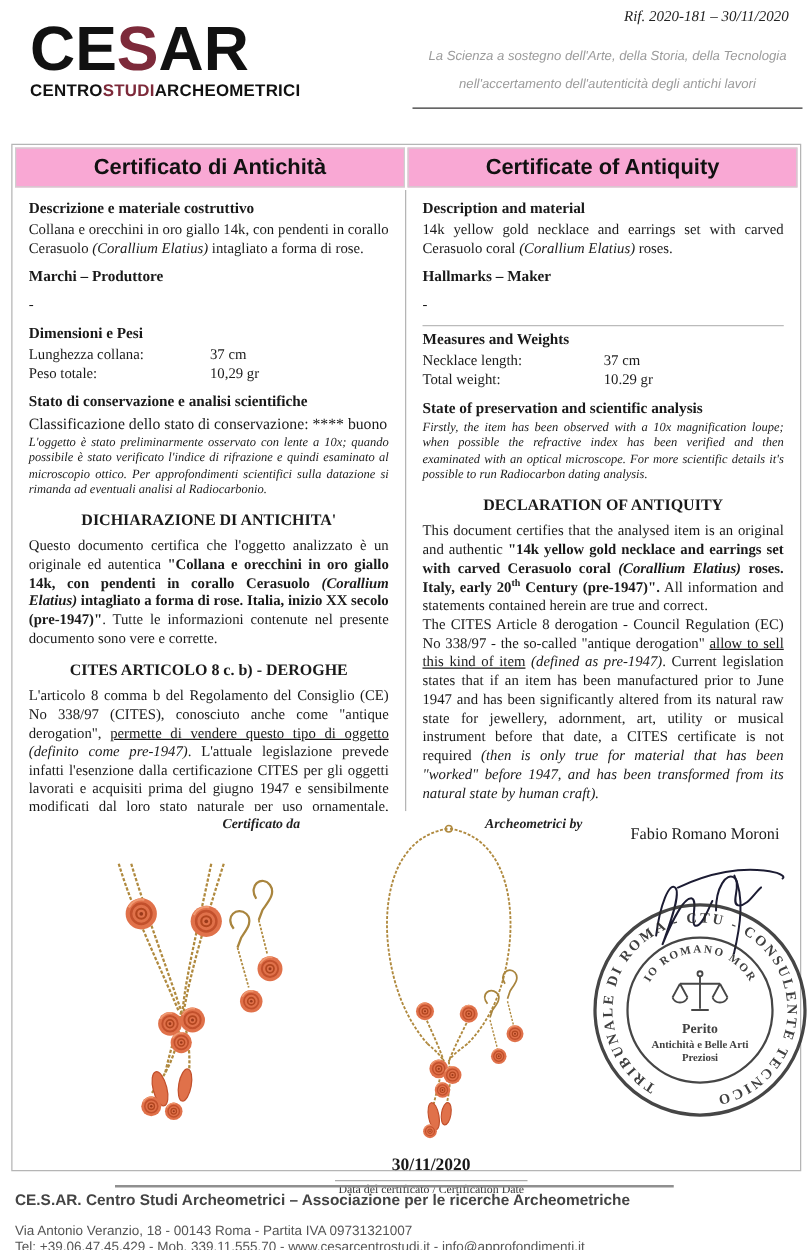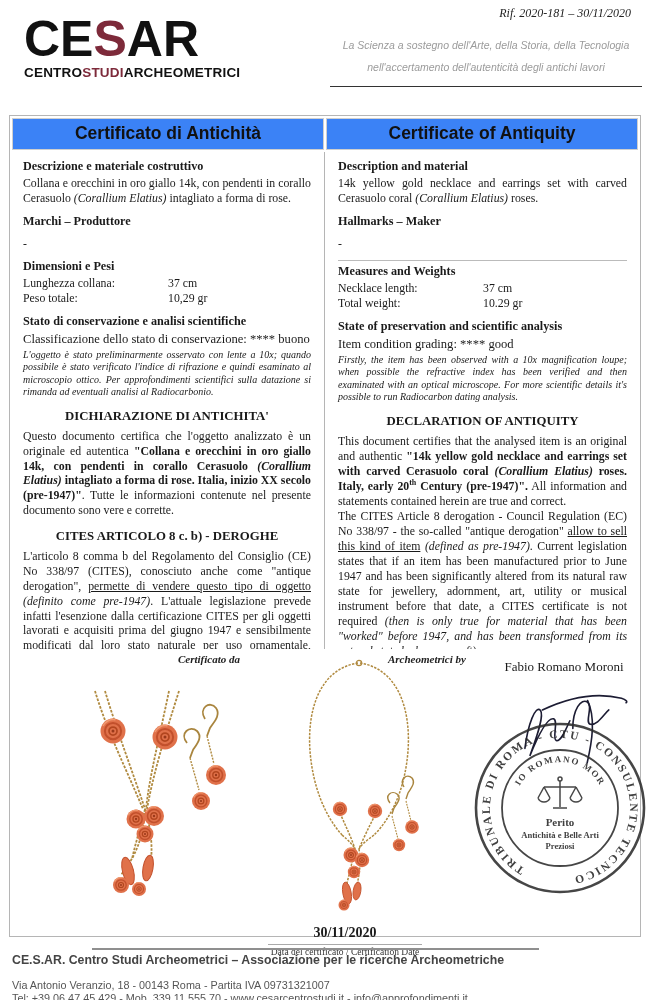--- a/index.html
+++ b/index.html
@@ -15,21 +15,21 @@
   .logo-main { font-size:50px; font-weight:bold; letter-spacing:0px; line-height:1; color:#111; }
   .logo-main .brand { color:#7d2a3a; }
   .logo-sub { font-size:13.5px; font-weight:bold; letter-spacing:0.2px; color:#111; margin-top:1px; }
   .logo-sub .brand { color:#7d2a3a; }
   .tagline { position:absolute; left:330px; top:34px; width:312px; text-align:center;
     font-family:"Liberation Sans", sans-serif; font-style:italic; font-size:10.5px; color:#9b9b9b;
     line-height:2.1; border-bottom:1.5px solid #333; padding-bottom:8px; }
   
   .main-box { position:absolute; left:9px; top:115px; width:632px; height:822px; border:1px solid #b5b5b5; }
   .title-row { display:flex; gap:2px; padding:2px; }
-  .title-cell { flex:1; background:#3b82f6; border:1px solid #cfcfcf; text-align:center;
+  .title-cell { flex:1; background:#f9a8d4; border:1px solid #cfcfcf; text-align:center;
     font-family:"Liberation Sans", sans-serif; font-weight:bold; font-size:17.5px; color:#111;
     padding:4px 0 5px; }
   .columns { display:flex; height:497px; overflow:hidden; }
   .col { width:50%; padding:5px 13px 8px 13px; font-size:11.8px; line-height:1.27; text-align:justify; overflow:hidden; }
   .col.left { border-right:1px solid #b5b5b5; }
   .sec-h { font-weight:bold; font-size:12.2px; margin-top:8px; margin-bottom:2px; text-align:left; }
   .sec-h.first { margin-top:2px; }
   .dash-val { margin:6px 0 2px; text-align:left; }
   .kv { display:flex; text-align:left; }
   .kv .k { width:145px; flex:none; }
@@ -121,21 +121,20 @@
         <div class="sec-h" style="margin-top:3px;">Measures and Weights</div>
         <div class="kv">
             <span class="k">Necklace length:</span>
             <span>37 cm</span>
           </div>
         <div class="kv">
             <span class="k">Total weight:</span>
             <span>10.29 gr</span>
           </div>
         <div class="sec-h">State of preservation and scientific analysis</div>
-        <div class="class-line">Item condition grading: **** good</div>
         <p class="note">Firstly, the item has been observed with a 10x magnification loupe; when possible the refractive index has been verified and then examinated with an optical microscope. For more scientific details it's possible to run Radiocarbon dating analysis.</p>
         <div class="center-h">DECLARATION OF ANTIQUITY</div>
         <p><span>This document certifies that the analysed item is an original and authentic </span><span class="b">"14k yellow gold necklace and earrings set with carved Cerasuolo coral </span><span class="bi">(Corallium Elatius)</span><span class="b"> roses. Italy, early 20</span><sup class="b">th</sup><span class="b"> Century (pre-1947)".</span><span> All information and statements contained herein are true and correct.</span></p>
         <p><span>The CITES Article 8 derogation - Council Regulation (EC) No 338/97 - the so-called "antique derogation" </span><span class="u">allow to sell this kind of item</span><span class="i"> (defined as pre-1947)</span><span>. Current legislation states that if an item has been manufactured prior to June 1947 and has been significantly altered from its natural raw state for jewellery, adornment, art, utility or musical instrument before that date, a CITES certificate is not required </span><span class="i">(then is only true for material that has been "worked" before 1947, and has been transformed from its natural state by human craft).</span></p>
       </div>
     </div>
 
     <div class="photo-area">
       <div class="photo-label lbl-it">Certificato da</div>
       <div class="photo-label lbl-en">Archeometrici by</div>

